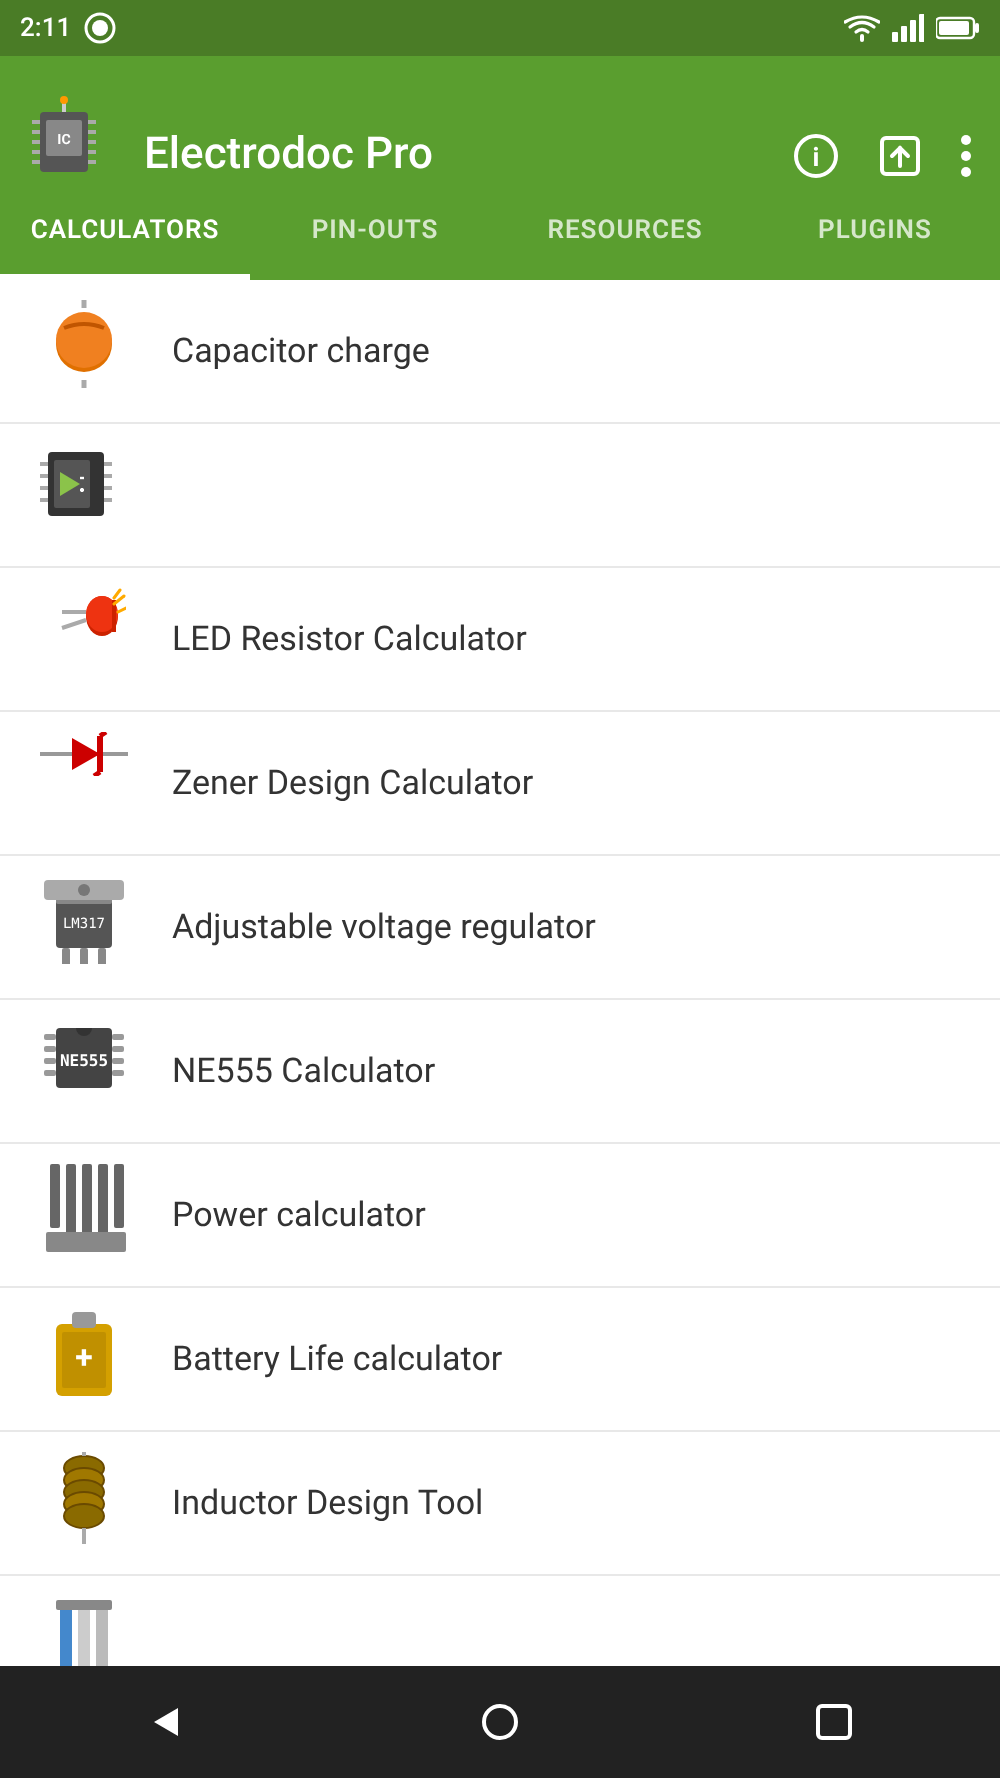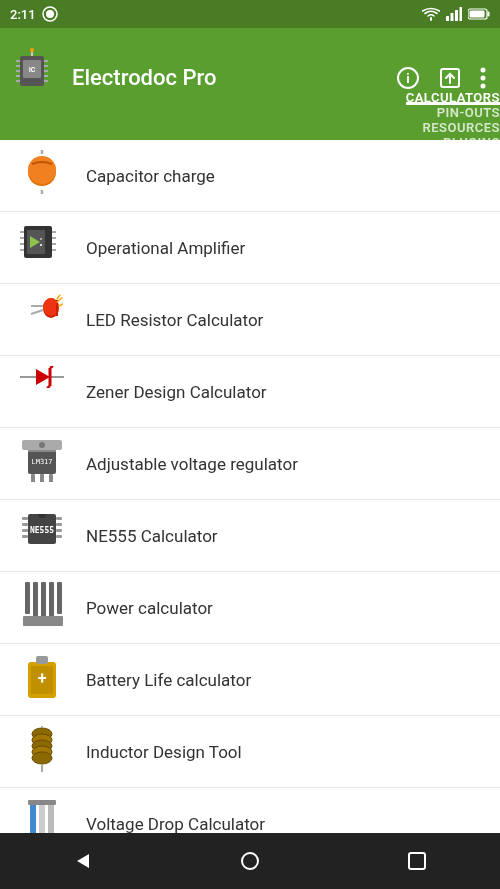--- a/index.html
+++ b/index.html
@@ -63,22 +63,21 @@
       align-items: center;
       justify-content: center;
     }
 
     
     .tab-bar {
       width: 100%;
       height: 50px;
       background: #5a9e2f;
       display: flex;
-      align-items: flex-end;
-      flex-direction: column;
+      align-items: center;
     }
     .tab-item {
       flex: 1;
       height: 100%;
       display: flex;
       align-items: center;
       justify-content: center;
       color: rgba(255,255,255,0.75);
       font-size: 13px;
       font-weight: 600;
@@ -294,21 +293,20 @@
         <line x1="32" y1="28" x2="36" y2="28" stroke="#aaa" stroke-width="2"></line>
 
         <rect x="7" y="8" width="18" height="24" rx="1" fill="#555"></rect>
 
         <polygon points="10,14 10,26 20,20" fill="#8bc34a"></polygon>
         <line x1="20" y1="17" x2="22" y2="17" stroke="white" stroke-width="1.2"></line>
         <line x1="20" y1="23" x2="22" y2="23" stroke="white" stroke-width="1.2"></line>
         <line x1="21" y1="22" x2="21" y2="24" stroke="white" stroke-width="1.2"></line>
       </svg>
     </div>
-    <span class="calc-label">Operational Amplifier</span>
   </div>
 
   <div class="calc-item">
     <div class="calc-icon-wrap">
       <svg width="42" height="28" viewBox="0 0 42 28">
 
         <ellipse cx="30" cy="14" rx="8" ry="10" fill="#cc2200"></ellipse>
         <ellipse cx="30" cy="13" rx="8" ry="9" fill="#ee3311"></ellipse>
 
         <line x1="36" y1="6" x2="36" y2="22" stroke="#cc2200" stroke-width="2"></line>
@@ -439,21 +437,20 @@
       <svg width="40" height="46" viewBox="0 0 40 46">
 
         <rect x="8" y="4" width="6" height="38" rx="2" fill="#4488cc"></rect>
         <rect x="17" y="4" width="6" height="38" rx="2" fill="#cccccc"></rect>
         <rect x="26" y="4" width="6" height="38" rx="2" fill="#bbbbbb"></rect>
 
         <rect x="6" y="2" width="28" height="5" rx="1" fill="#888"></rect>
         <rect x="6" y="39" width="28" height="5" rx="1" fill="#888"></rect>
       </svg>
     </div>
-    <span class="calc-label">Voltage Drop Calculator</span>
   </div>
 
 </div>
 
 <div class="bottom-nav">
   <span class="nav-btn">
     <svg width="24" height="24" viewBox="0 0 24 24">
       <polygon points="18,5 18,19 6,12" fill="white"></polygon>
     </svg>
   </span>

